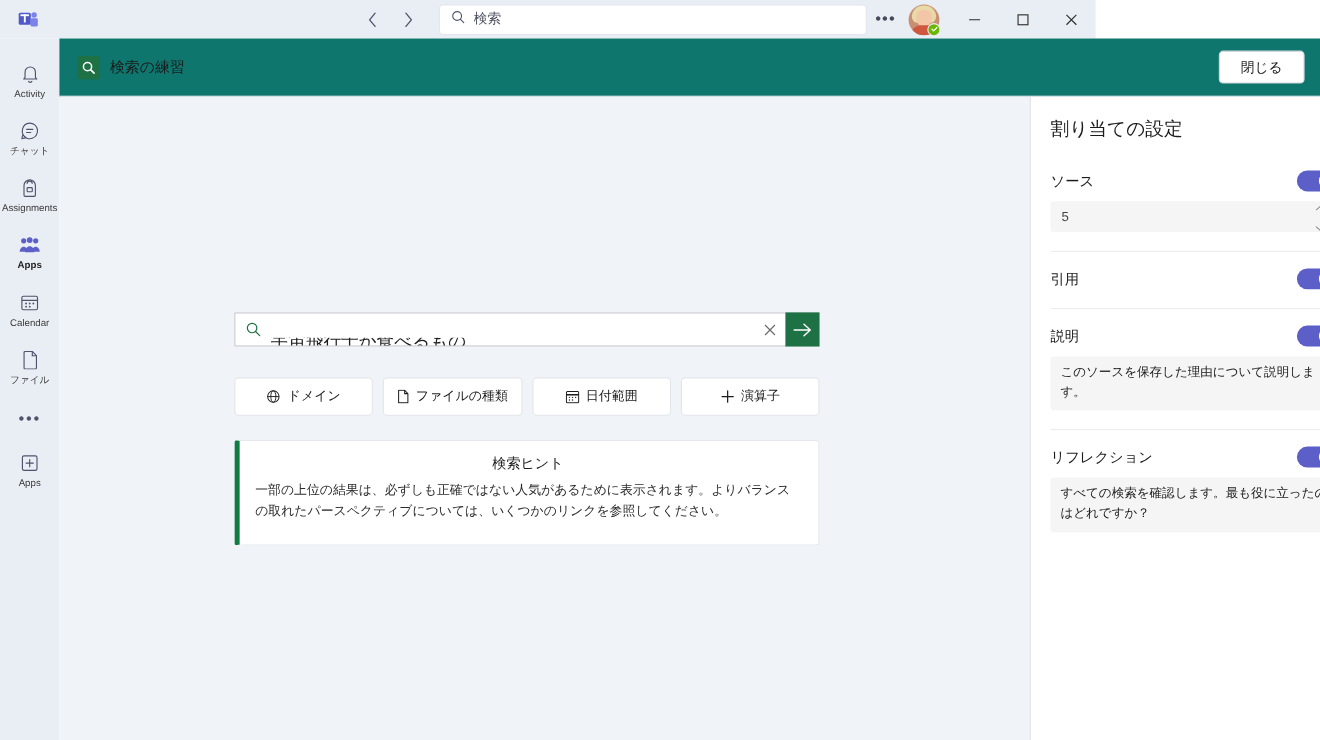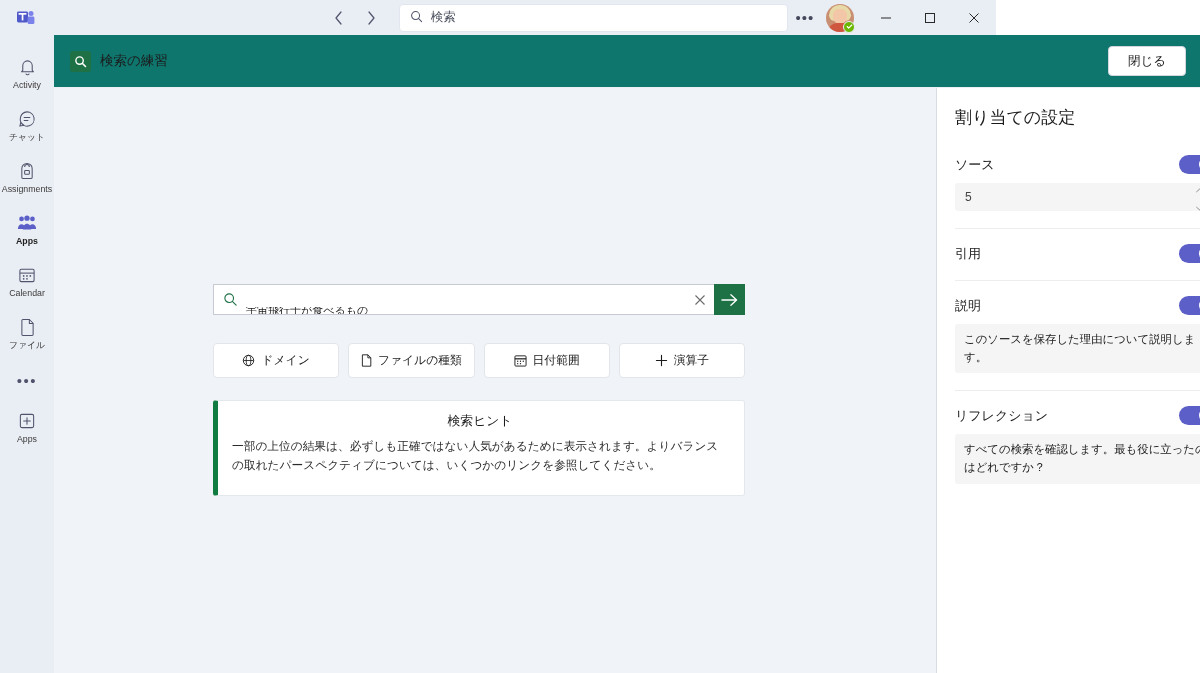--- a/index.html
+++ b/index.html
@@ -102,21 +102,21 @@
     position: absolute; left: 54px; top: 88px; width: 882px; height: 585px;
     background: #f0f3f7;
   }
   .searchwrap { position: absolute; left: 159px; top: 196px; width: 532px; }
   .searchbar {
     display: flex; align-items: stretch; height: 31px;
     background: #ffffff; border: 1px solid #c7cad1;
   }
   .sb-ico { width: 32px; display: flex; align-items: center; justify-content: center; color: #1e7145; }
   .sb-input {
-    flex: 1; border: none; outline: none; font-size: 11px; color: #1b1b1b;
+    flex: 1; border: none; outline: none; font-size: 16px; color: #1b1b1b;
     font-family: inherit; background: transparent; padding: 0; margin-top: 22px;
   }
   .sb-clear {
     width: 28px; display: flex; align-items: center; justify-content: center;
     color: #6b6b6b; cursor: pointer;
   }
   .sb-go {
     width: 31px; background: #1e7145; display: flex; align-items: center;
     justify-content: center; color: #ffffff; cursor: pointer;
     margin: -1px -1px -1px 0;

